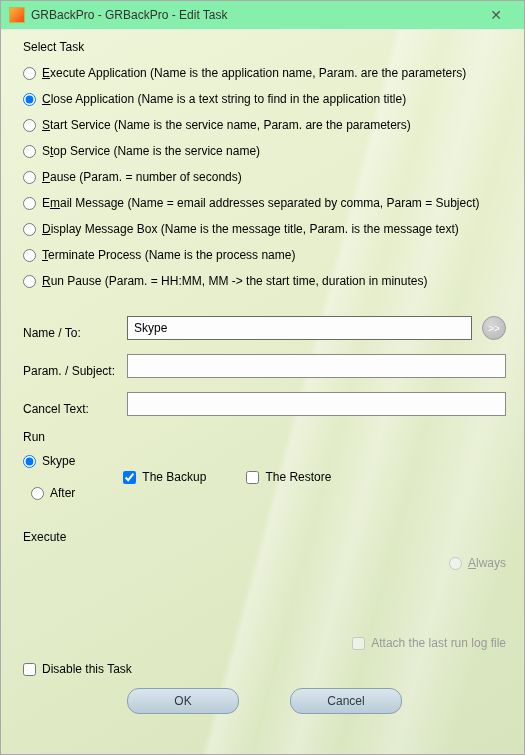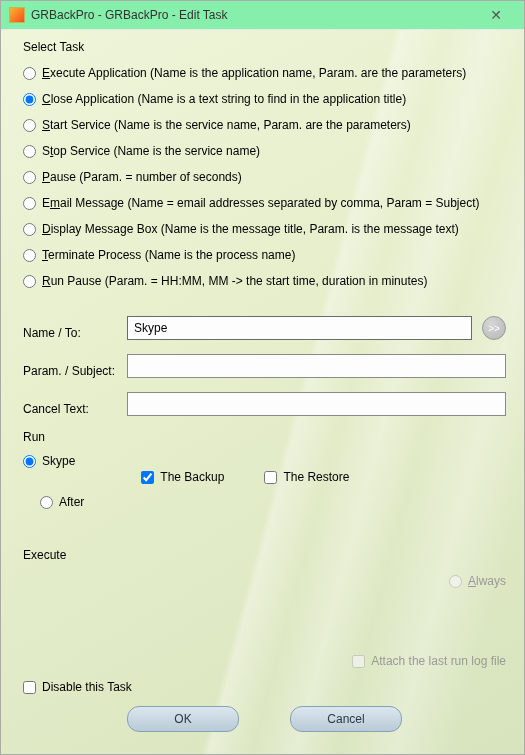--- a/index.html
+++ b/index.html
@@ -242,21 +242,21 @@
     </div>
 
     <div class="run-block">
       <div class="section-label">Run</div>
       <div class="run-options">
         <div class="run-col">
           <label class="radio-row" style="margin:0">
             <input type="radio" name="runtime" checked="" style="">
             <span>Skype</span>
           </label>
-          <label class="radio-row" style="margin:17px">
+          <label class="radio-row" style="margin:8px">
             <input type="radio" name="runtime" style="">
             <span>After</span>
           </label>
         </div>
         <div class="run-checks">
           <label class="check-row" style="margin:0">
             <input type="checkbox" checked="" style="">
             <span>The Backup</span>
           </label>
           <label class="check-row" style="margin:12px">

